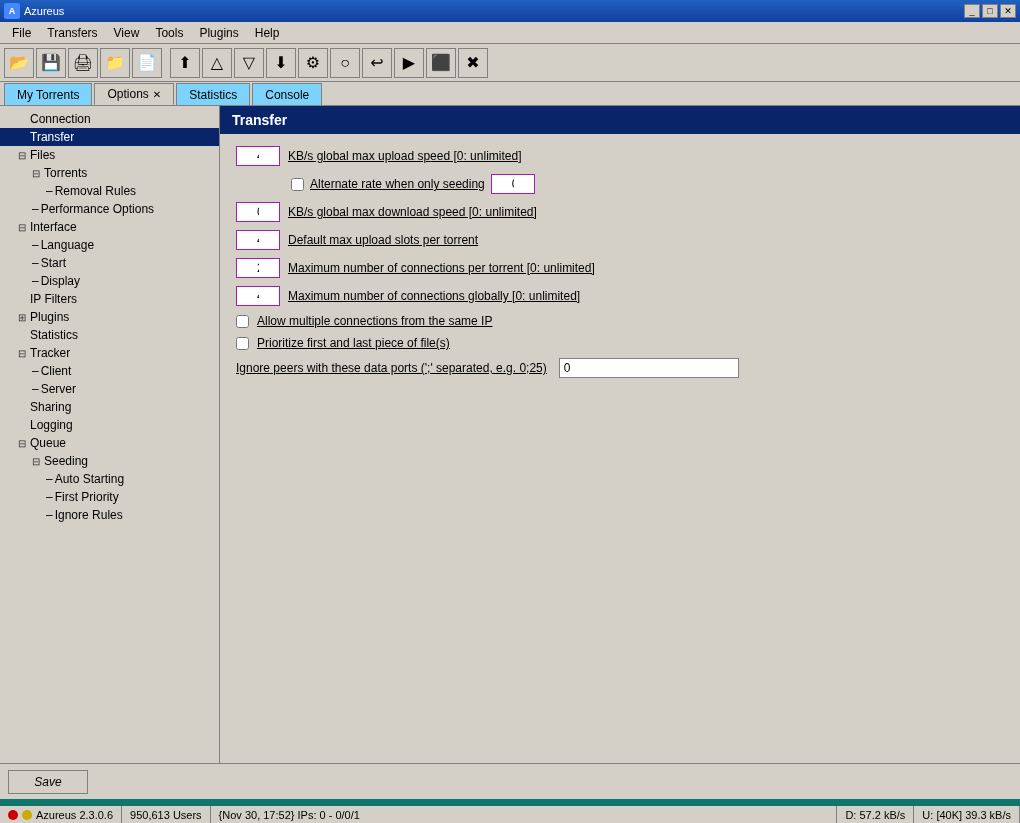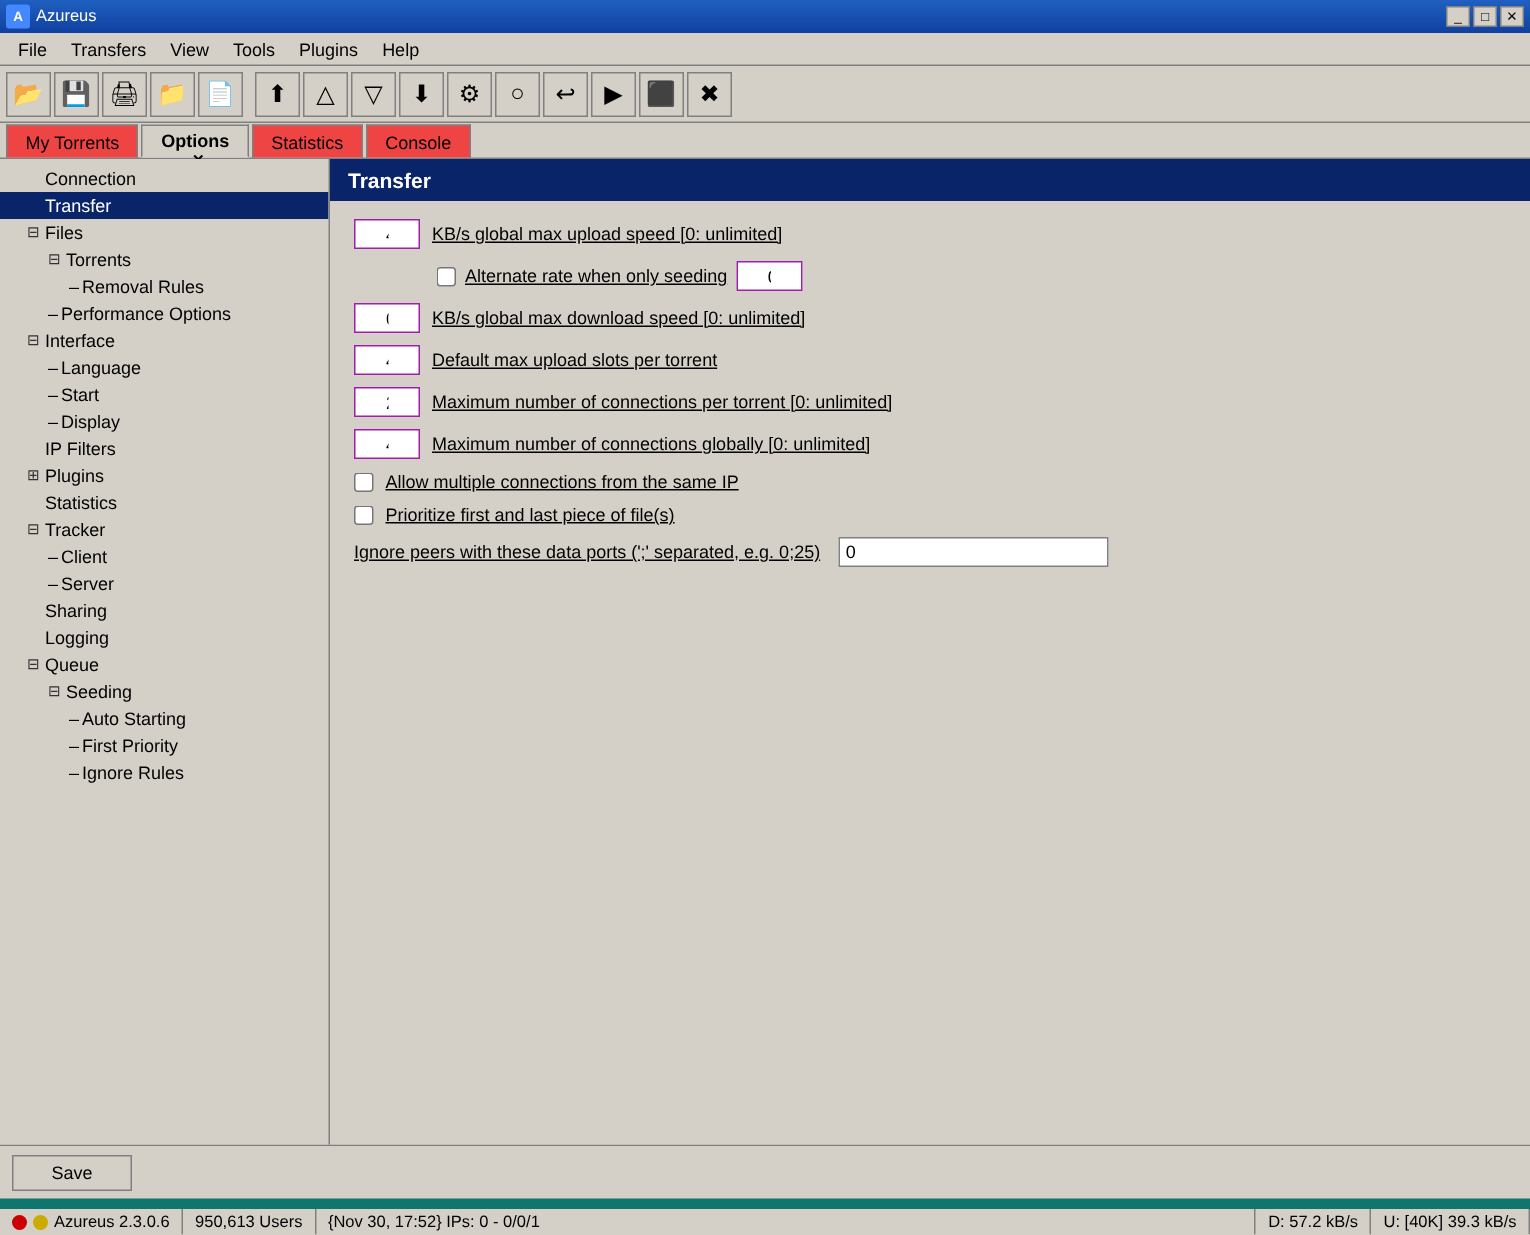--- a/index.html
+++ b/index.html
@@ -57,28 +57,28 @@
       height: 24px;
       display: flex;
       align-items: flex-end;
       padding-left: 4px;
       border-bottom: 1px solid #808080;
     }
     .tab {
       padding: 3px 12px;
       border: 1px solid #808080;
       border-bottom: none;
-      background: #ef4444;
+      background: #7dd3fc;
       cursor: pointer;
       font-size: 12px;
       margin-right: 2px;
       height: 22px;
       display: flex; align-items: center;
     }
-    .tab.active { background: #d4d0c8; border-bottom: 1px solid #d4d0c8; font-weight: bold; flex-direction: column; }
+    .tab.active { background: #d4d0c8; border-bottom: 1px solid #d4d0c8; font-weight: normal; }
     .tab-close { margin-left: 4px; font-size: 10px; }
 
     
     .main { display: flex; height: calc(823px - 22px - 22px - 38px - 24px - 36px - 24px); }
 
     
     .sidebar {
       width: 220px;
       background: #d4d0c8;
       border-right: 1px solid #808080;
@@ -157,20 +157,21 @@
       align-items: center;
       padding: 4px 8px;
     }
     .save-btn {
       width: 80px;
       height: 24px;
       background: #d4d0c8;
       border: 1px solid #808080;
       cursor: pointer;
       font-size: 12px;
+      font-style: italic;
     }
 
     
     .status-bar {
       height: 24px;
       background: #d4d0c8;
       border-top: 7px solid #0f766e;
       display: flex;
       align-items: center;
       font-size: 11px;

